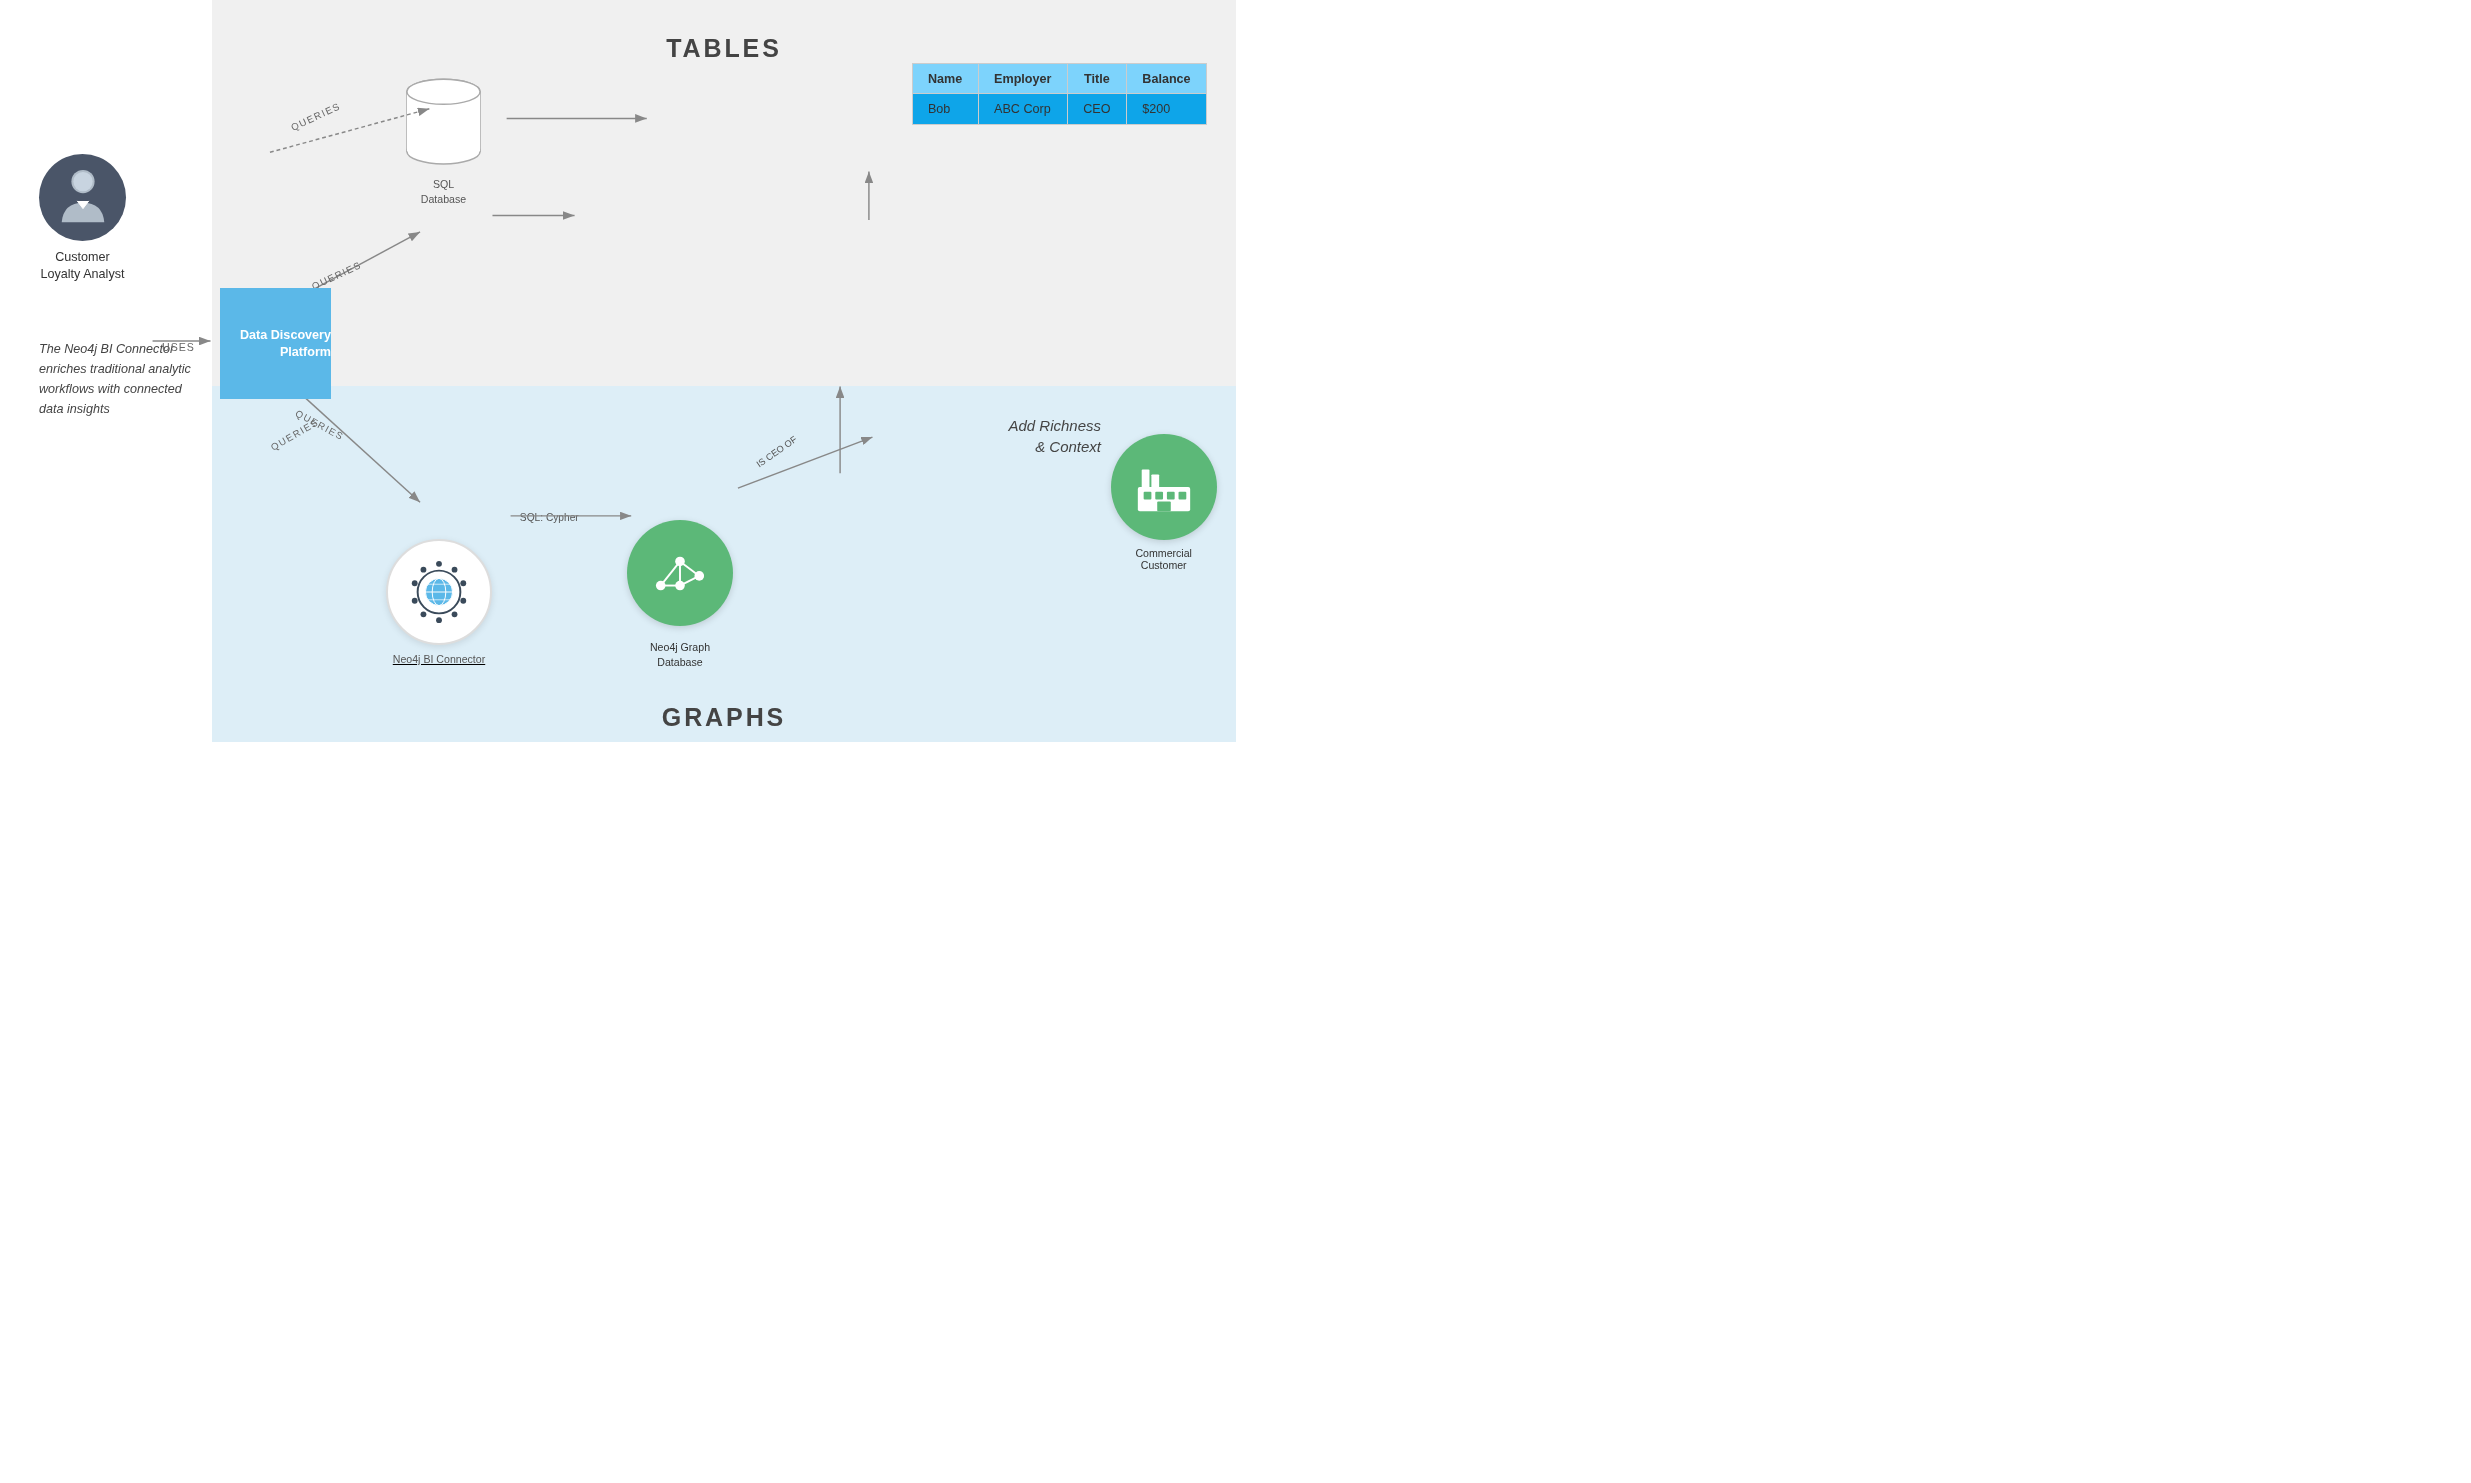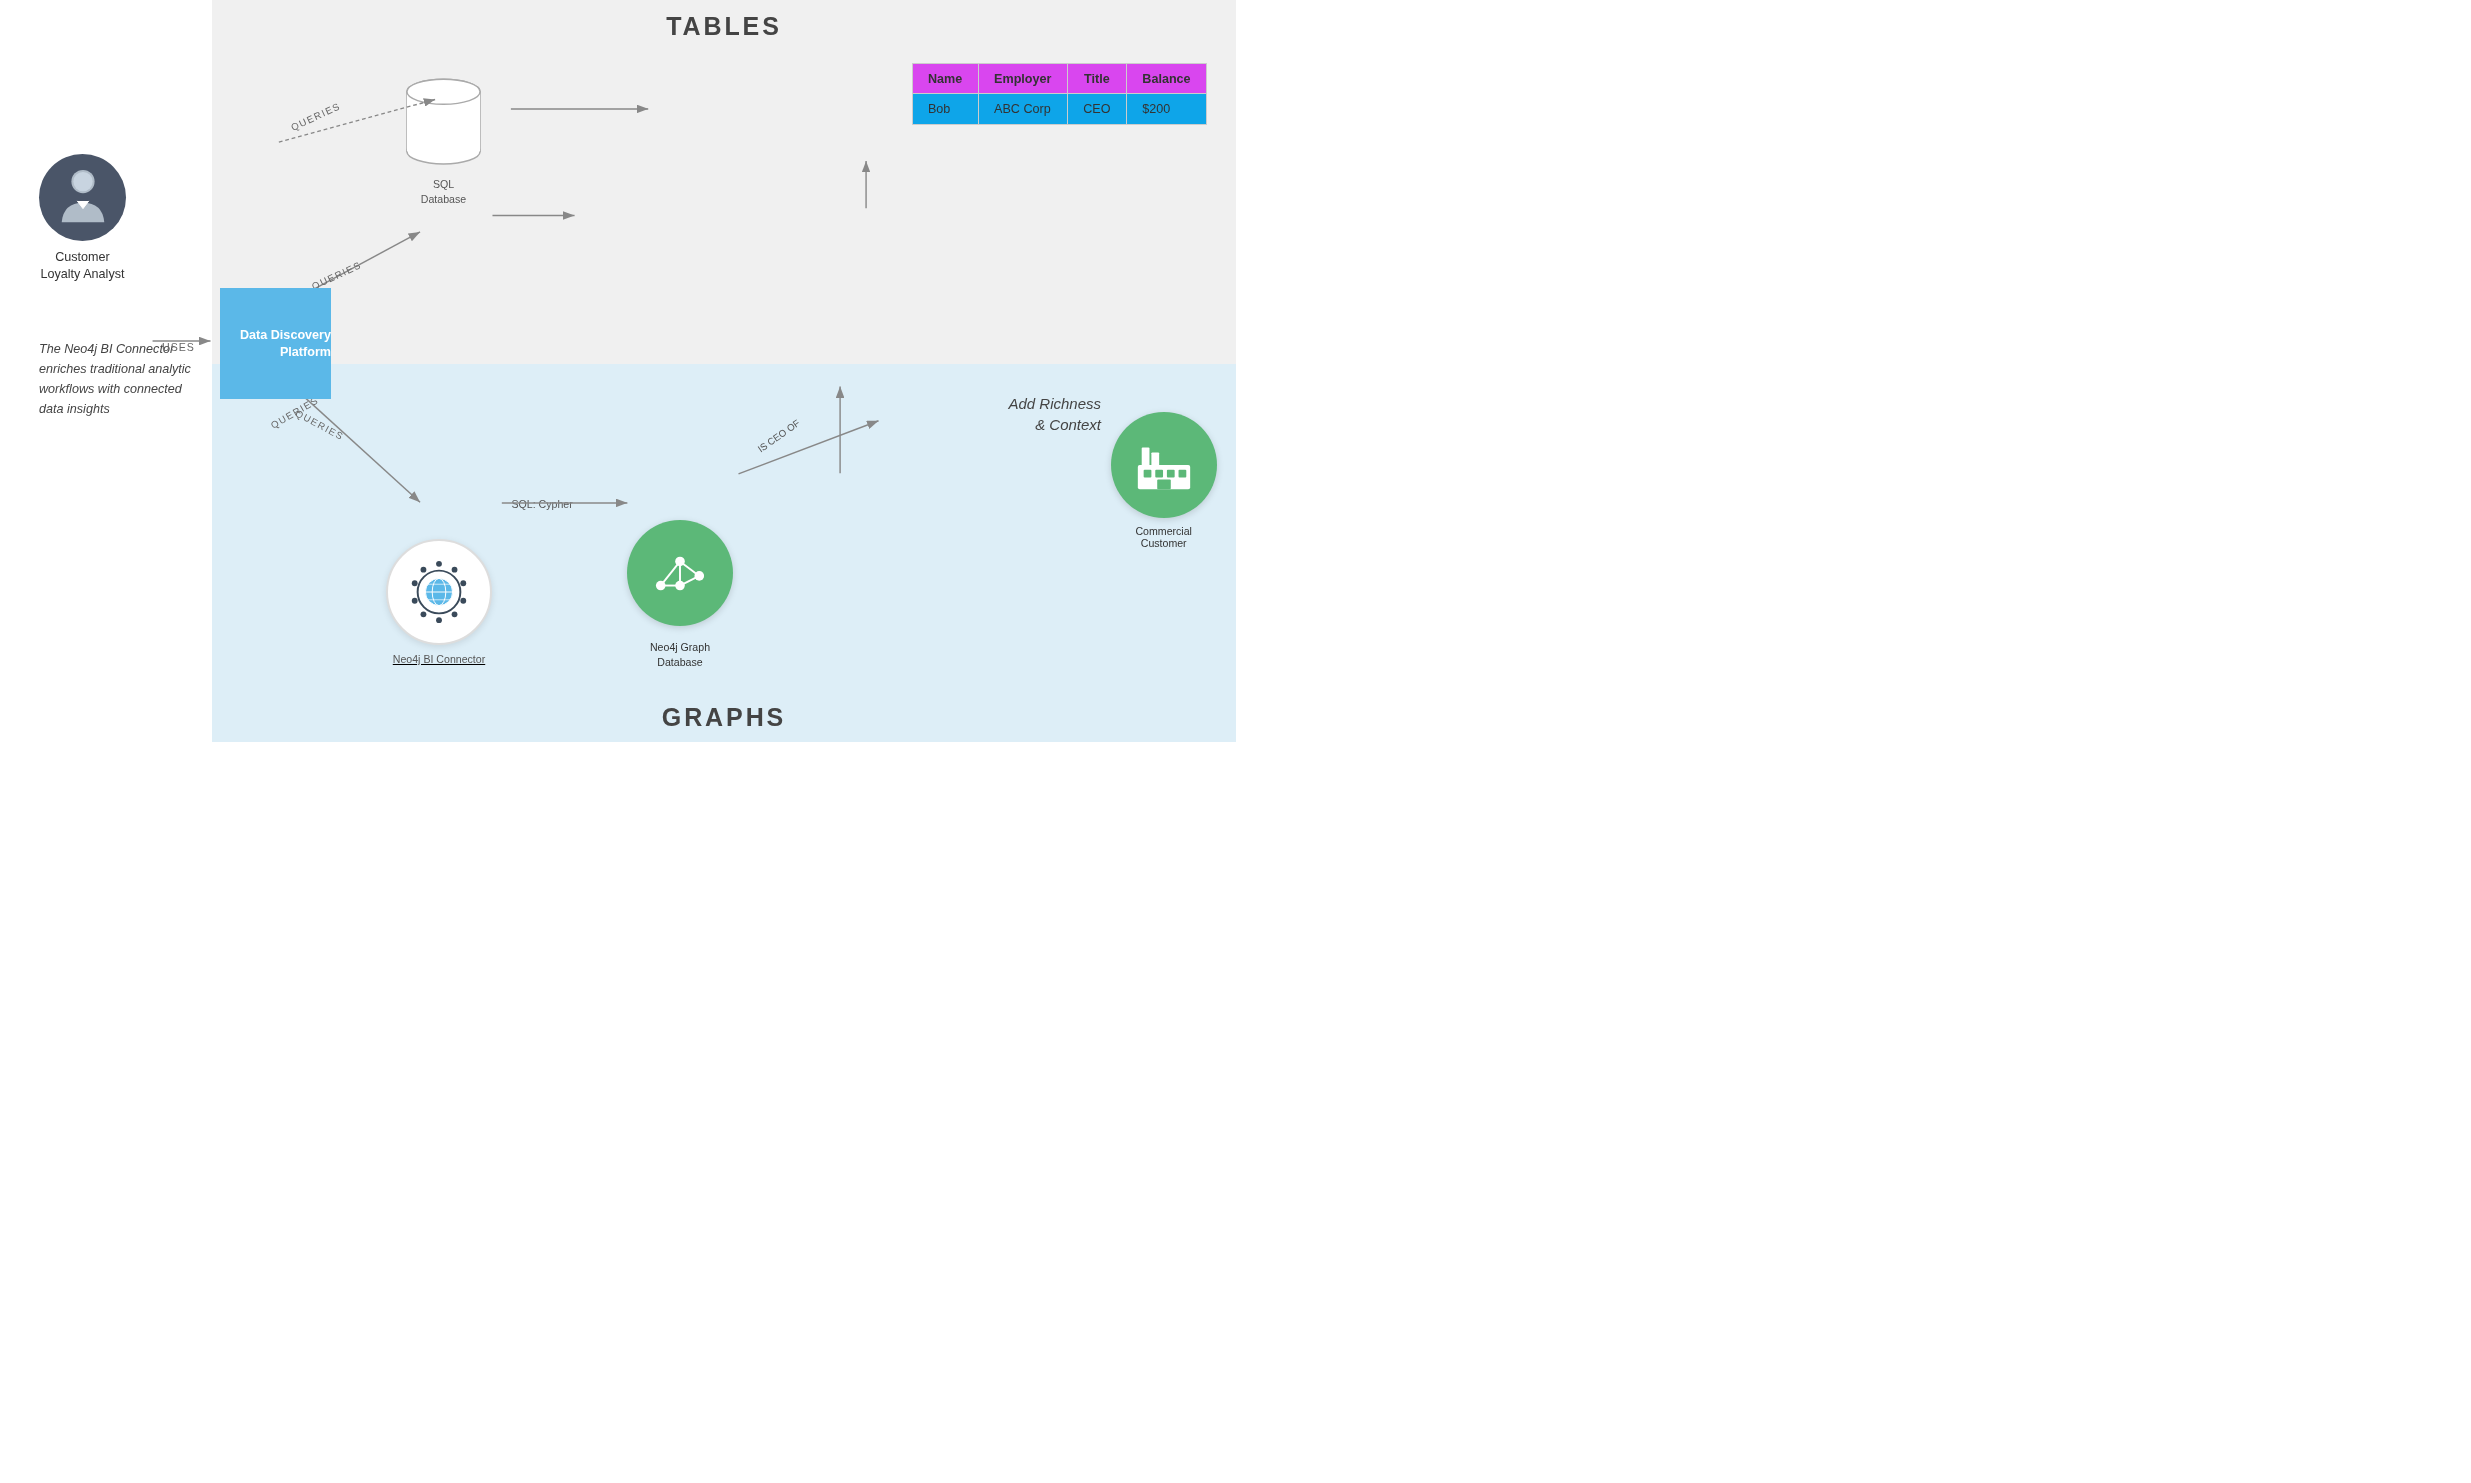--- a/index.html
+++ b/index.html
@@ -70,21 +70,21 @@
       position: relative;
       display: flex;
       flex-direction: column;
     }
 
     
     .tables-section {
       background: #f0f0f0;
       flex: 1;
       position: relative;
-      padding: 12px;
+      padding: 34px;
     }
 
     .section-title {
       text-align: center;
       font-size: 25px;
       font-weight: 900;
       letter-spacing: 2.9px;
       color: #444;
       margin-bottom: 9.7px;
     }
@@ -129,21 +129,21 @@
 
     
     .data-table {
       position: absolute;
       top: 63px;
       right: 29px;
       border-collapse: collapse;
     }
 
     .data-table th {
-      background: #d946ef;
+      background: #7dd3fc;
       border: 1px solid #ccc;
       padding: 7.7px 15.4px;
       font-size: 12.6px;
       font-weight: 600;
       color: #333;
     }
 
     .data-table td {
       background: #0ea5e9;
       border: 1px solid #ccc;

